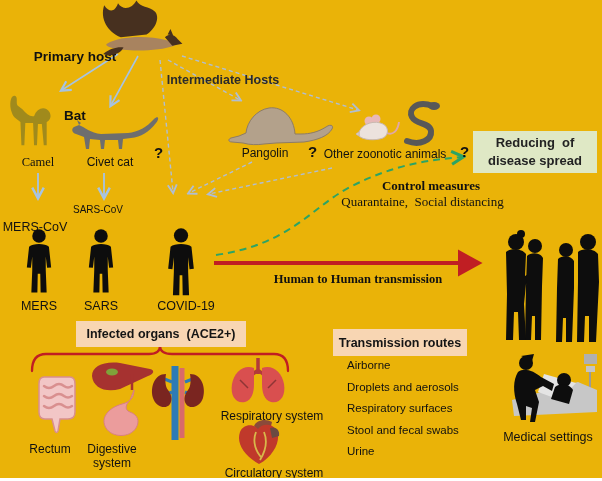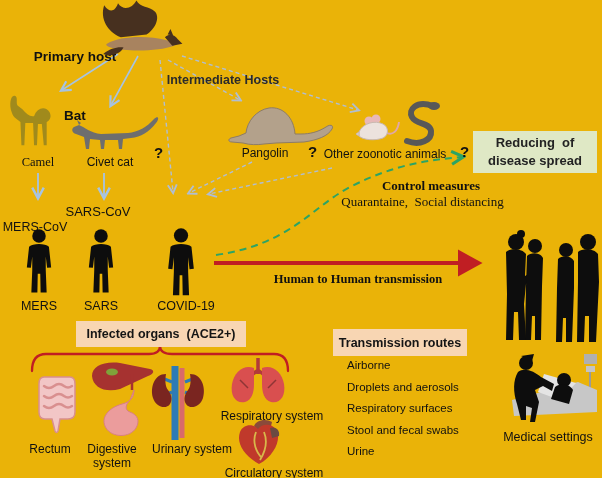--- a/index.html
+++ b/index.html
@@ -99,21 +99,21 @@
 
   <svg class="abs" style="left:398px;top:98px;" width="46" height="52" viewBox="0 0 46 52">
     <path d="M35,8 C18,2 10,12 14,19 C18,27 32,24 33,33 C34,42 22,48 9,43" stroke="#585858" stroke-width="6" fill="none" stroke-linecap="round"></path>
     <ellipse cx="36" cy="8" rx="6" ry="4" fill="#585858"></ellipse>
   </svg>
 
   <div class="abs lbl" style="left:312px;top:147px;width:146px;font-size:12px;">Other zoonotic animals</div>
   <div class="abs qmark" style="left:460px;top:144px;">?</div>
 
   <div class="abs lbl" style="left:0px;top:220px;width:70px;font-size:12.5px;">MERS-CoV</div>
-  <div class="abs lbl" style="left:63px;top:204px;width:70px;font-size:13px;">SARS-CoV</div>
+  <div class="abs lbl" style="left:63px;top:204px;width:70px;font-size:10px;">SARS-CoV</div>
 
   <svg class="abs" style="left:21px;top:227px;" width="36" height="70" viewBox="0 0 40 74">
     <circle cx="20" cy="8" r="7.5" fill="#0d0d0d"></circle>
     <path fill="#0d0d0d" d="M9,20 C13,16 27,16 31,20 L33.5,43 L29,43.5 L27.5,31 L27.5,46 L28.5,71 L21.8,71 L21.4,50 L18.6,50 L18.2,71 L11.5,71 L12.5,46 L12.5,31 L11,43.5 L6.5,43 Z"></path>
   </svg>
   <svg class="abs" style="left:83px;top:227px;" width="36" height="70" viewBox="0 0 40 74">
     <circle cx="20" cy="8" r="7.5" fill="#0d0d0d"></circle>
     <path fill="#0d0d0d" d="M9,20 C13,16 27,16 31,20 L33.5,43 L29,43.5 L27.5,31 L27.5,46 L28.5,71 L21.8,71 L21.4,50 L18.6,50 L18.2,71 L11.5,71 L12.5,46 L12.5,31 L11,43.5 L6.5,43 Z"></path>
   </svg>
   <svg class="abs" style="left:162px;top:227px;" width="38" height="72" viewBox="0 0 40 74">
@@ -182,21 +182,20 @@
 
   <svg class="abs" style="left:234px;top:418px;" width="50" height="48" viewBox="0 0 50 48">
     <path fill="#8a4a3a" d="M20,8 C22,2 32,0 38,4 L36,12 L24,12 Z"></path>
     <path fill="#c0392b" d="M25,46 C10,38 2,25 6,14 C9,6 19,5 24,11 C28,5 39,5 43,13 C47,22 40,38 25,46 Z"></path>
     <path fill="#6b4a42" d="M36,10 C42,8 46,12 45,18 L38,20 Z"></path>
     <path d="M22,14 C18,24 22,34 28,40 M30,14 C34,24 31,34 26,42" stroke="#d8b84a" stroke-width="1.8" fill="none"></path>
   </svg>
 
   <div class="abs lbl" style="left:18px;top:442px;width:64px;font-size:12px;">Rectum</div>
   <div class="abs lbl" style="left:80px;top:442px;width:64px;font-size:12px;">Digestive system</div>
-  <div class="abs lbl" style="left:142px;top:442px;width:100px;font-size:12px;">Urinary system</div>
   <div class="abs lbl" style="left:212px;top:409px;width:120px;font-size:12px;">Respiratory system</div>
   <div class="abs lbl" style="left:214px;top:466px;width:120px;font-size:12px;">Circulatory system</div>
 
   <div class="abs peachbox" style="left:333px;top:329px;width:134px;height:27px;">
     <span>Transmission routes</span>
   </div>
   <div class="abs" style="left:347px;top:359px;width:150px;">
     <div class="routes-item">Airborne</div>
     <div class="routes-item">Droplets and aerosols</div>
     <div class="routes-item">Respiratory surfaces</div>

